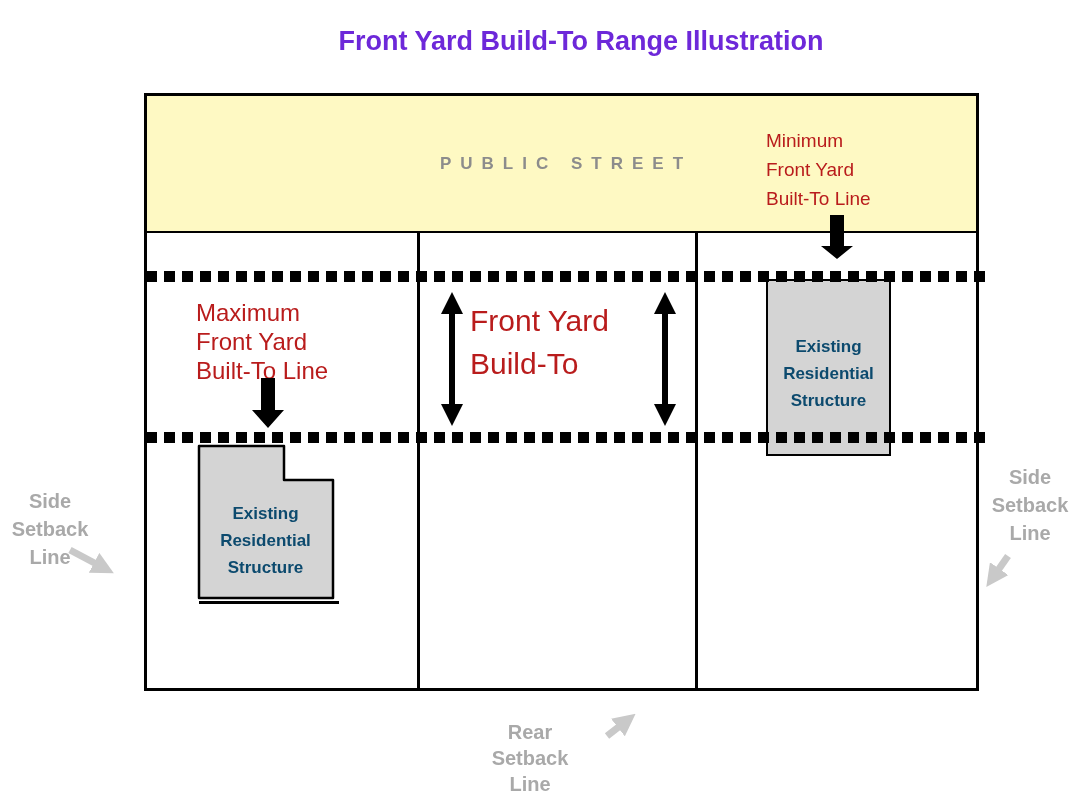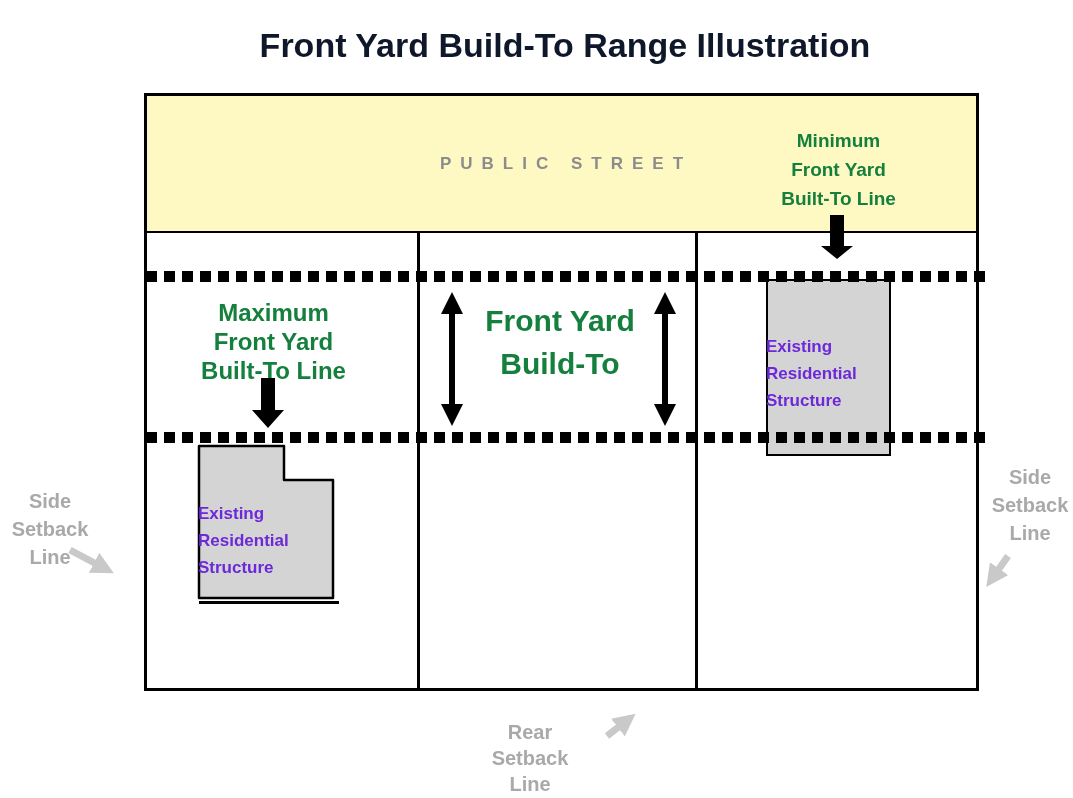--- a/index.html
+++ b/index.html
@@ -3,22 +3,22 @@
 <meta charset="utf-8">
 <style>
   html,body{margin:0;padding:0;}
   body{
     width:1073px;height:798px;position:relative;background:#ffffff;
     font-family:"Liberation Sans", sans-serif;overflow:hidden;
   }
   .abs{position:absolute;}
   
   #title{
-    left:565px;top:26px;transform:translateX(-50%);
-    font-size:34px;font-weight:bold;color:#0f172a;white-space:nowrap;
+    left:581px;top:26px;transform:translateX(-50%);
+    font-size:27px;font-weight:bold;color:#6d28d9;white-space:nowrap;
   }
   
   #lot{
     left:144px;top:93px;width:835px;height:598px;
     border:3px solid #000;box-sizing:border-box;background:#fff;
   }
   
   #street-band{
     left:147px;top:96px;width:829px;height:137px;
     background:#fef9c3;border-bottom:2px solid #000;box-sizing:border-box;
@@ -29,25 +29,25 @@
     letter-spacing:9px;padding-left:9px;
   }
   
   .divider{width:3px;top:233px;height:458px;background:#000;}
   
   .dotted{
     left:146px;width:839px;height:11px;
     background:repeating-linear-gradient(90deg,#000 0 11px,transparent 11px 18px);
   }
   
-  .lbl{font-weight:bold;text-align:center;color:#15803d;}
+  .lbl{font-weight:normal;text-align:left;color:#b91c1c;}
   #min-label{left:766px;top:126px;width:145px;font-size:19px;line-height:29px;}
   #max-label{left:196px;top:298px;width:155px;font-size:24px;line-height:29px;}
   #range-label{left:470px;top:299px;width:180px;font-size:30px;line-height:43px;}
-  .struct-text{font-size:17px;line-height:27px;font-weight:bold;text-align:left;color:#6d28d9;}
+  .struct-text{font-size:17px;line-height:27px;font-weight:bold;text-align:center;color:#0c4a6e;}
   #struct-right{
     left:766px;top:279px;width:125px;height:177px;
     background:#d4d4d4;border:2px solid #000;box-sizing:border-box;
   }
   #struct-right-text{left:766px;top:333px;width:125px;}
   #struct-left-text{left:198px;top:500px;width:135px;}
   .setback-lbl{font-weight:bold;text-align:center;color:#a9a9a9;font-size:20px;line-height:28px;}
   #side-left-label{left:0px;top:487px;width:100px;}
   #side-right-label{left:980px;top:463px;width:100px;}
   #rear-label{left:480px;top:719px;width:100px;line-height:26px;}

